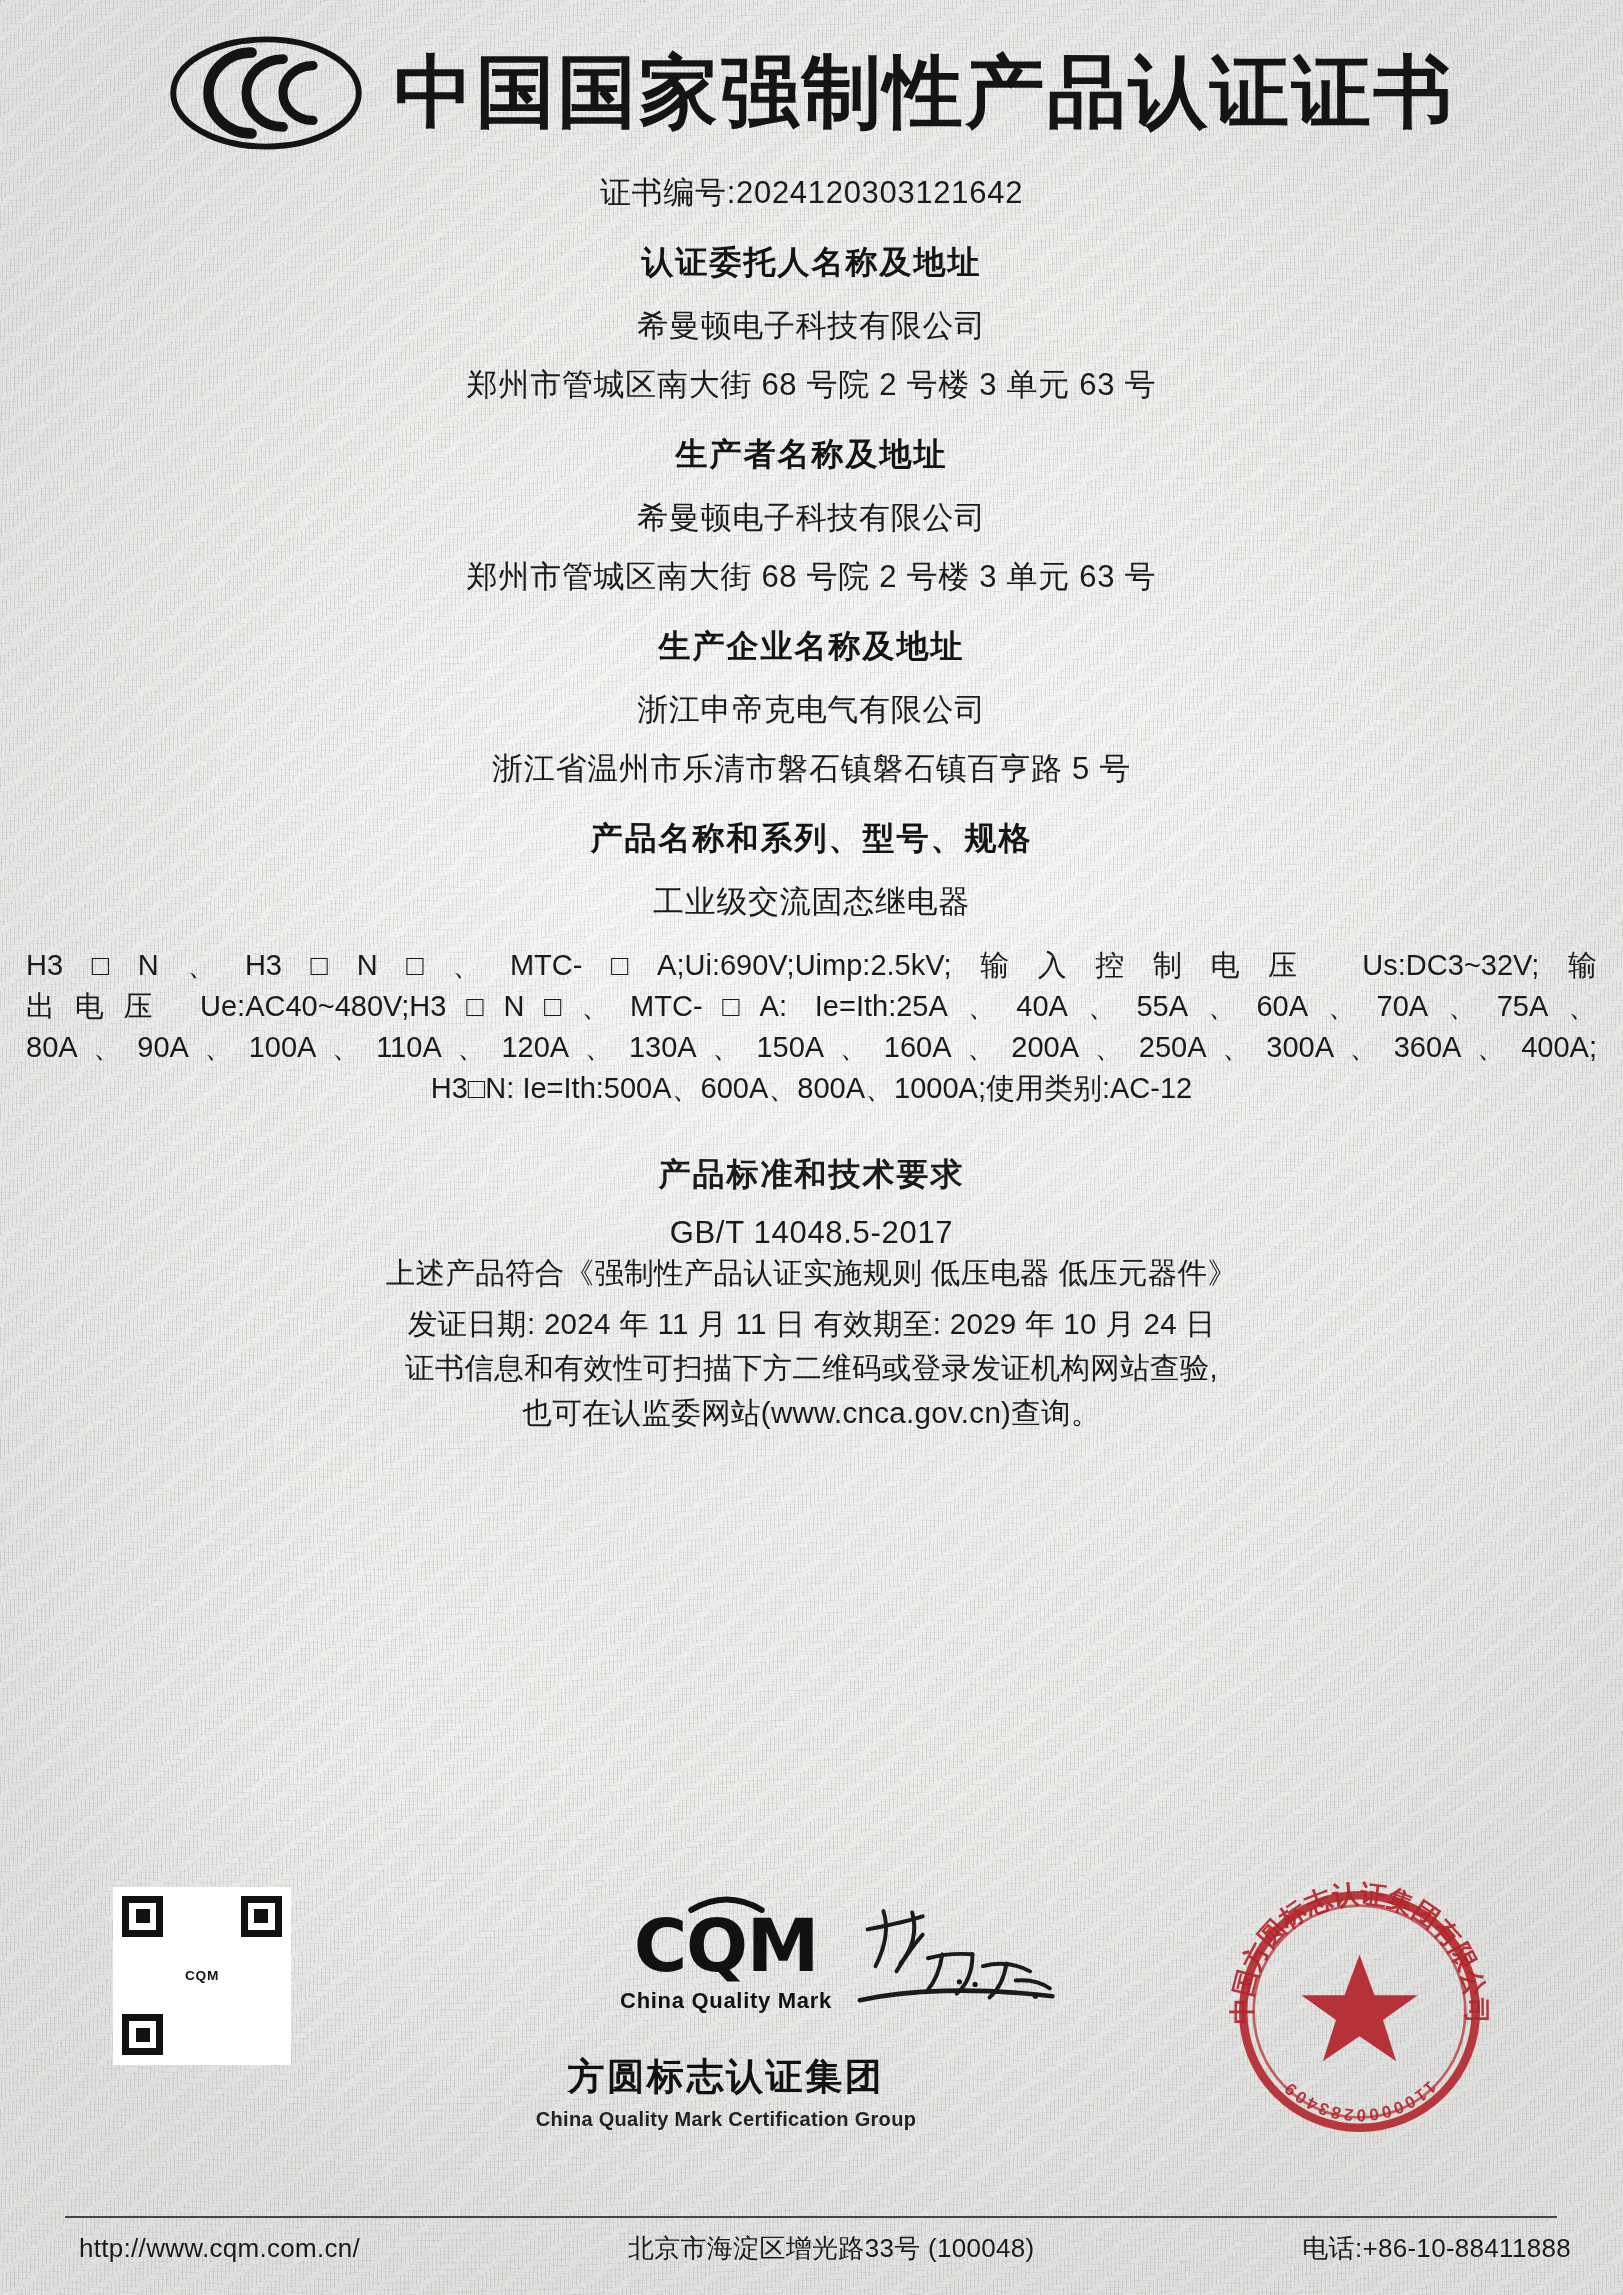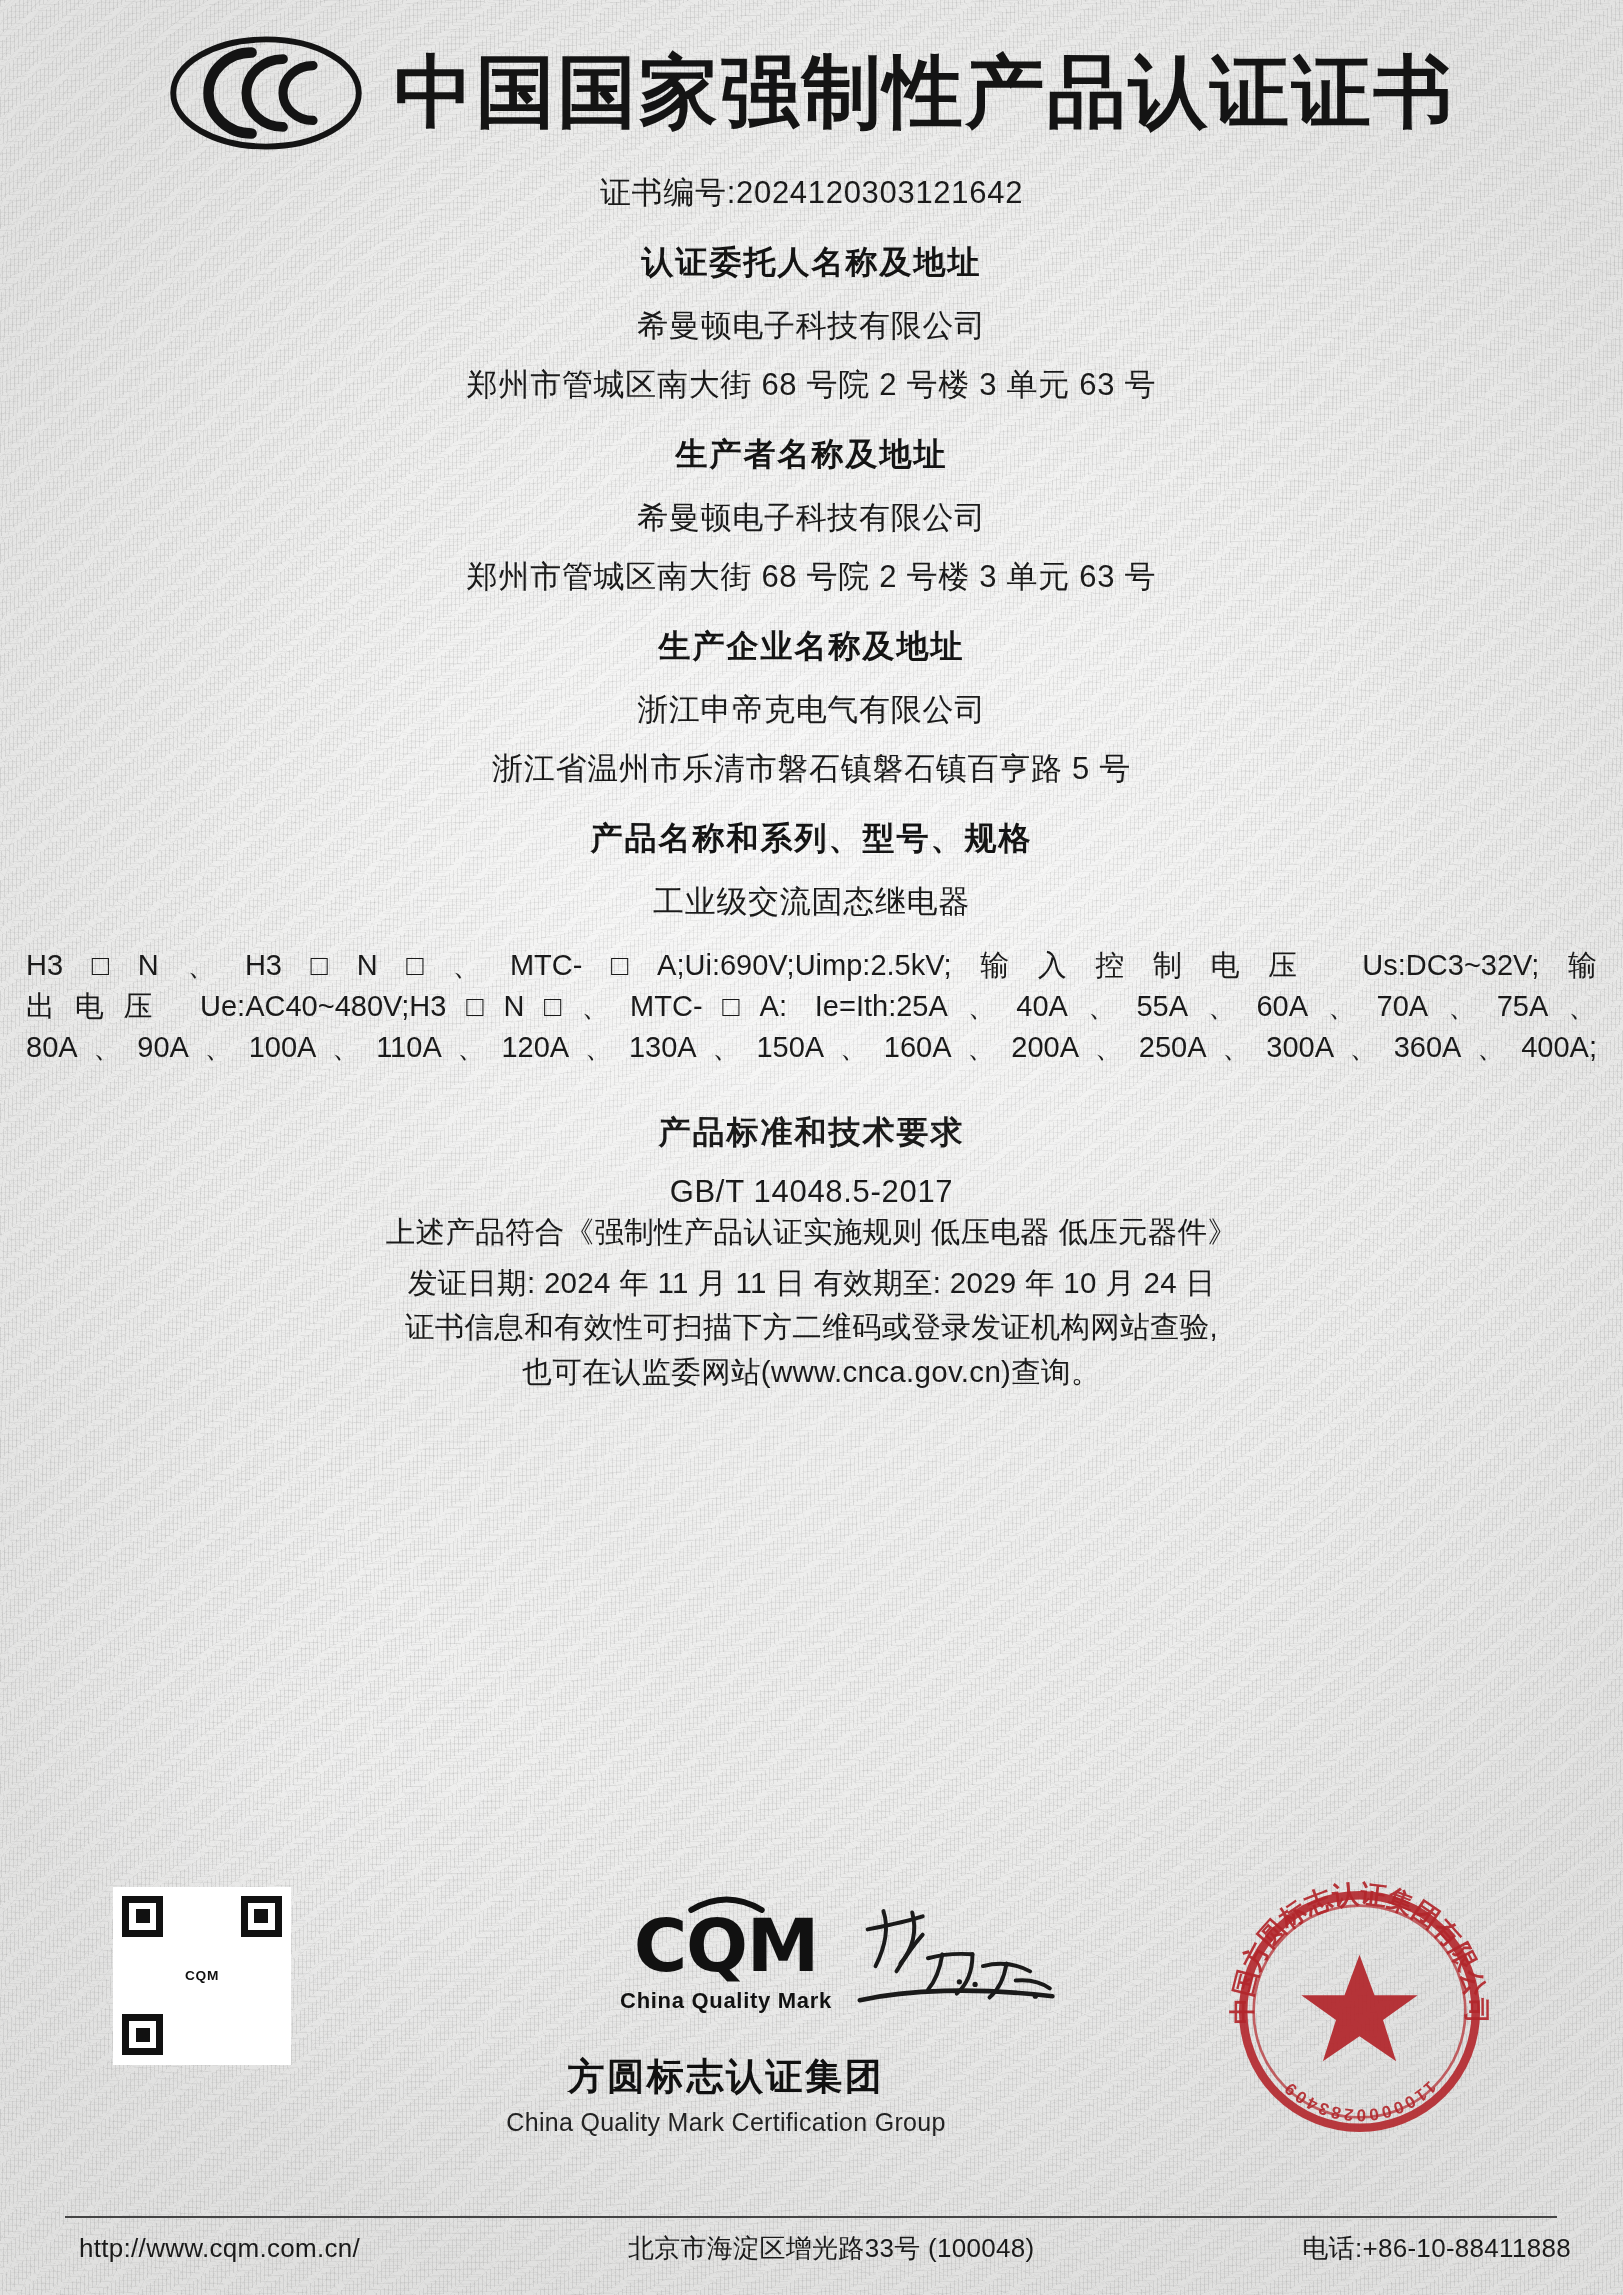--- a/index.html
+++ b/index.html
@@ -223,24 +223,25 @@
     margin: 0 auto -5.2px auto;
   }
   .cqm-cn {
     font-size: 37px;
     font-weight: 700;
     letter-spacing: 2.6px;
     margin-top: 38px;
     color: #111;
   }
   .cqm-cn-sub {
-    font-size: 25px;
+    font-size: 20px;
     letter-spacing: 0.3px;
     margin-top: 6.5px;
     color: #222;
+    font-weight: bold;
   }
 
   .signature {
     position: absolute;
     left: 844px;
     top: 39px;
     width: 236px;
     height: 131px;
   }
 
@@ -317,20 +318,21 @@
 
     <div class="section">
       <div class="sec-title">产品名称和系列、型号、规格</div>
       <div class="sec-line">工业级交流固态继电器</div>
     </div>
 
     <div class="spec-block">
       <div class="spec-line l1">H3□N、H3□N□、MTC-□A;Ui:690V;Uimp:2.5kV;输入控制电压 Us:DC3~32V;输</div>
       <div class="spec-line l2">出电压 Ue:AC40~480V;H3□N□、MTC-□A: Ie=Ith:25A、40A、55A、60A、70A、75A、</div>
       <div class="spec-line l3">80A、90A、100A、110A、120A、130A、150A、160A、200A、250A、300A、360A、400A;</div>
+      <div class="spec-line l4">H3□N: Ie=Ith:500A、600A、800A、1000A;使用类别:AC-12</div>
     </div>
 
     <div class="std-block">
       <div class="std-title">产品标准和技术要求</div>
       <div class="std-value">GB/T 14048.5-2017</div>
     </div>
 
     <div class="statement">
       <div class="s-line">上述产品符合《强制性产品认证实施规则 低压电器 低压元器件》</div>
       <div class="s-line date">发证日期: 2024 年 11 月 11 日 有效期至: 2029 年 10 月 24 日</div>

